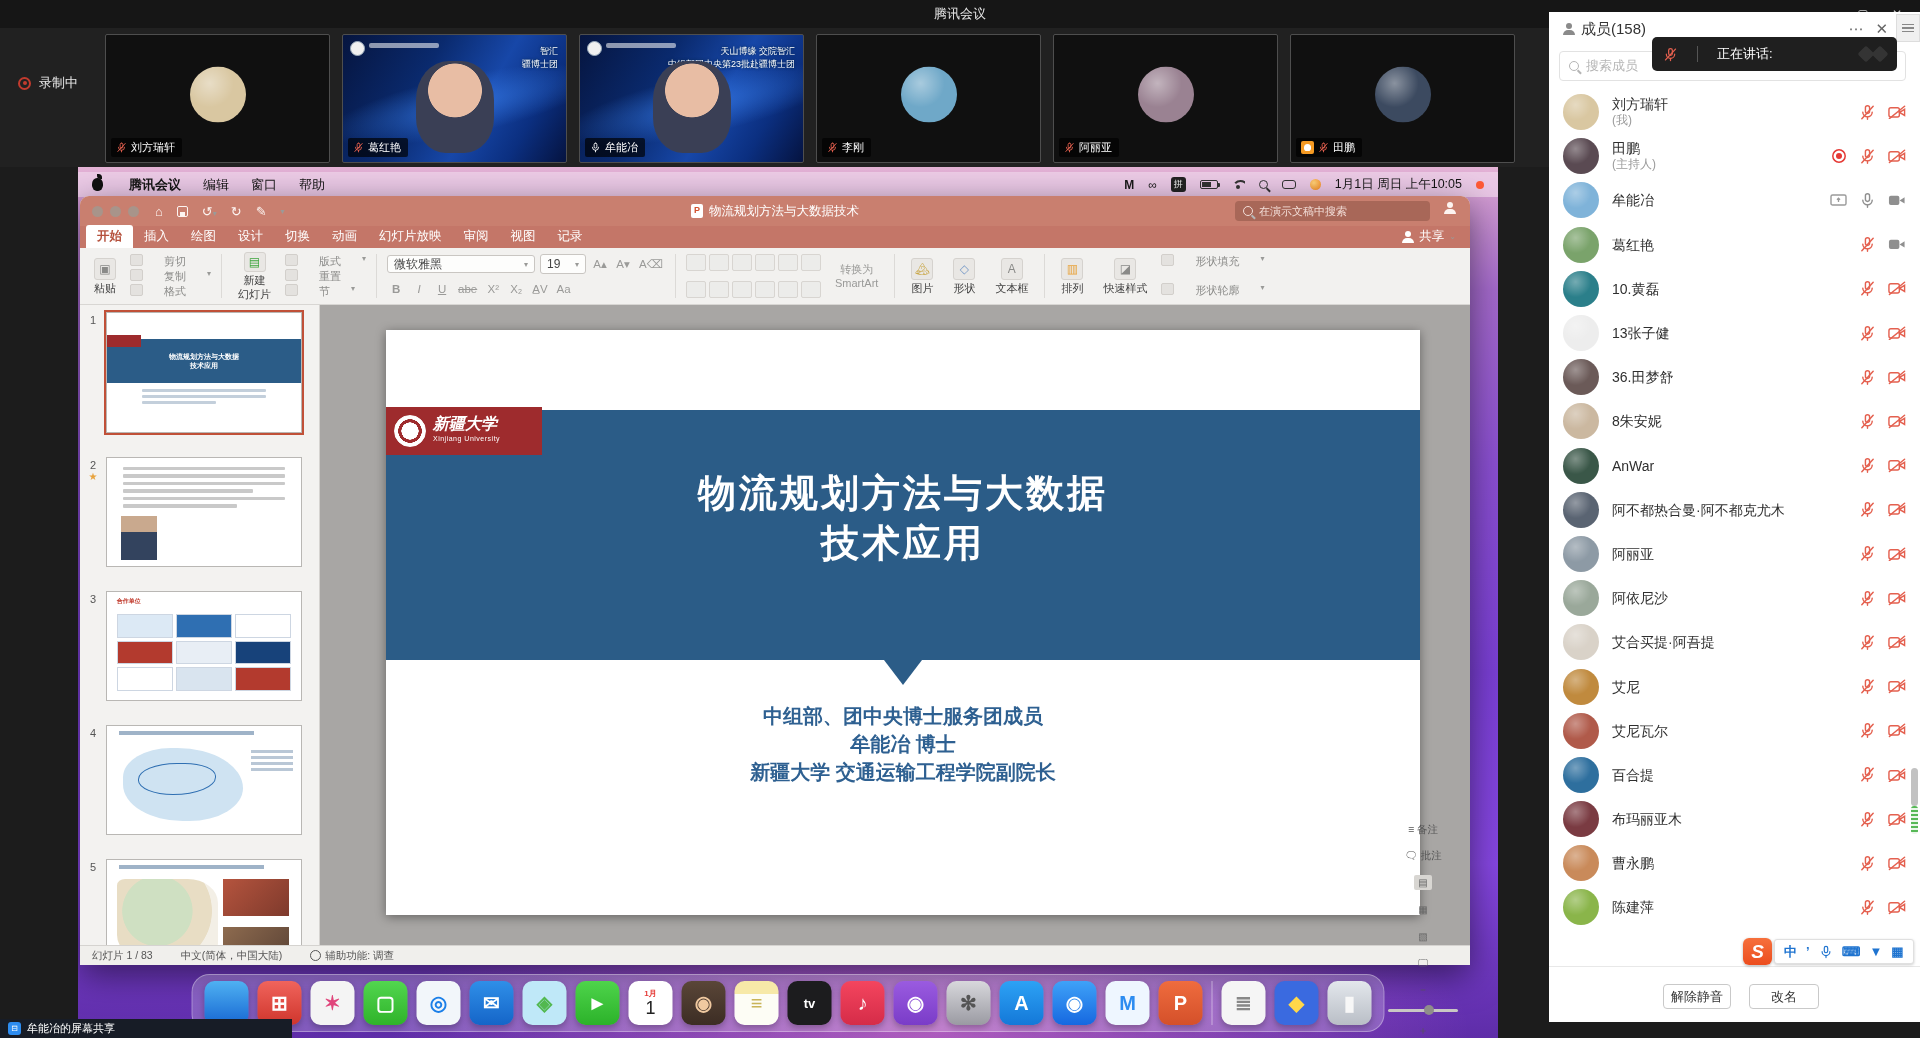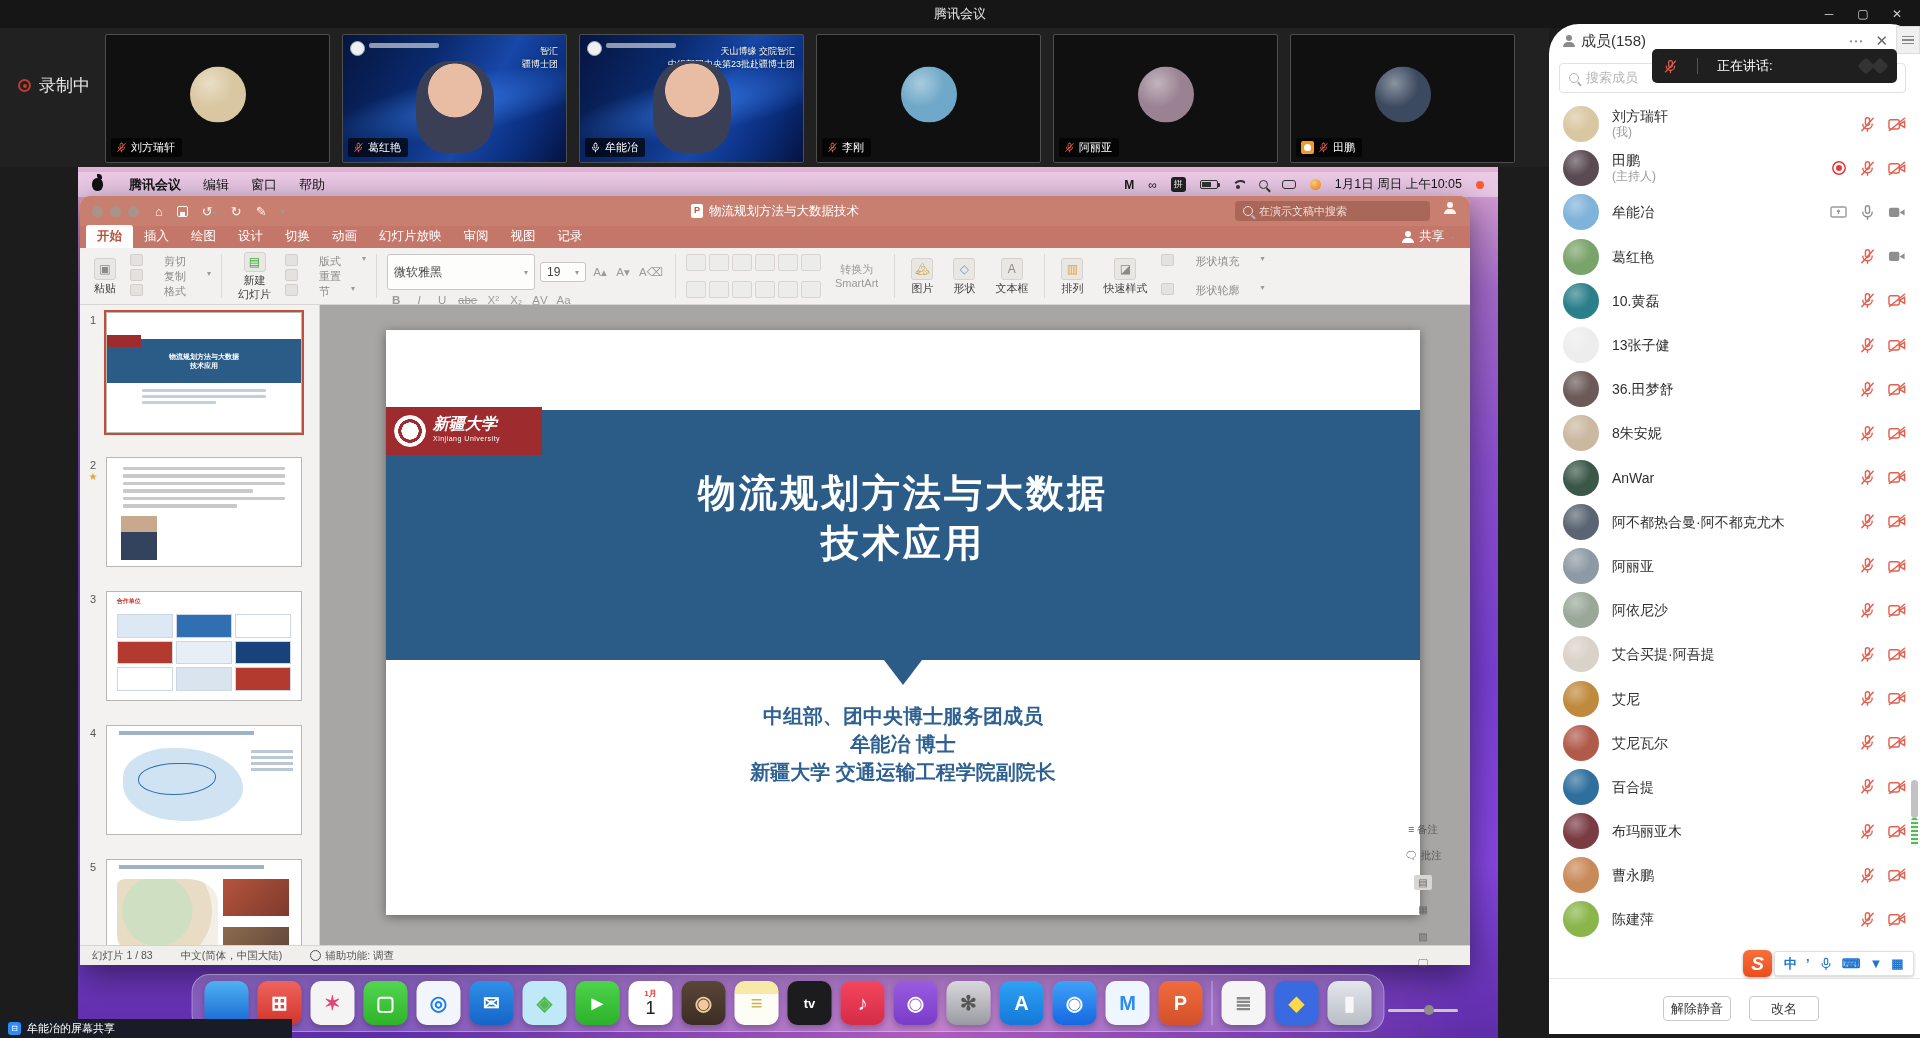--- a/index.html
+++ b/index.html
@@ -7,21 +7,21 @@
   .app{position:relative;width:1920px;height:1038px;background:#1c1c1c;overflow:hidden;}
 
   
   .titlebar{position:absolute;left:0;top:0;width:1920px;height:28px;background:#161616;display:flex;align-items:center;justify-content:center;}
   .titlebar .apptitle{color:#e8e8e8;font-size:13px;}
   .winctl{position:absolute;right:8px;top:0;height:28px;display:flex;align-items:center;gap:4px;}
   .winctl span{width:30px;height:24px;display:flex;align-items:center;justify-content:center;color:#cfcfcf;font-size:12px;cursor:default;}
 
   
   .strip{position:absolute;left:0;top:28px;width:1549px;height:139px;background:#212121;}
-  .rec{position:absolute;left:18px;top:46px;display:flex;align-items:center;gap:8px;color:#e8e8e8;font-size:17px;}
+  .rec{position:absolute;left:18px;top:46px;display:flex;align-items:center;gap:8px;color:#e8e8e8;font-size:13px;}
   .recdot{width:13px;height:13px;border-radius:50%;border:2px solid #c23b2e;position:relative;}
   .recdot::after{content:"";position:absolute;left:2.5px;top:2.5px;width:4px;height:4px;border-radius:50%;background:#c23b2e;}
   .tiles{position:absolute;left:105px;top:6px;display:flex;gap:12px;}
   .tile{position:relative;width:225px;height:129px;background:#101010;border:1px solid #4e4e4e;border-radius:2px;overflow:hidden;}
   .tile.video{background:linear-gradient(120deg,#06153f 0%,#0a2a6e 35%,#1747a8 60%,#0b2f80 80%,#051340 100%);}
   .tile.video::before{content:"";position:absolute;left:-20px;top:40px;width:280px;height:60px;background:radial-gradient(ellipse at 50% 50%,rgba(64,140,255,.55),transparent 70%);transform:rotate(-12deg);}
   .tile .head{position:absolute;left:50%;top:26px;transform:translateX(-50%);width:78px;height:92px;border-radius:42% 42% 38% 38%;background:radial-gradient(circle at 50% 32%,#e8bda4 0 36%,#3a3f55 37%);}
   .tile .seal{position:absolute;left:7px;top:6px;width:15px;height:15px;border-radius:50%;background:#f0f0f0;border:1px solid #9ab;}
   .tile .unitext{position:absolute;left:26px;top:8px;width:70px;height:5px;background:rgba(255,255,255,.55);border-radius:2px;}
   .tile .olines{position:absolute;right:8px;top:10px;text-align:right;color:#fff;font-size:9px;line-height:13px;text-shadow:0 0 3px #023;white-space:nowrap;}
@@ -76,21 +76,21 @@
   .sharebtn{position:absolute;right:14px;bottom:3px;color:#fff;font-size:12.5px;display:flex;align-items:center;gap:5px;}
   .ppt-toolbar{height:57px;background:#f2f1ef;border-bottom:1px solid #d8d6d3;display:flex;align-items:stretch;padding:4px 8px;gap:8px;color:#3f3f3f;}
   .vsep{width:1px;background:#dcdad7;margin:2px 2px;}
   .bigbtn{display:flex;flex-direction:column;align-items:center;justify-content:center;font-size:11px;gap:2px;padding:0 6px;line-height:12px;text-align:center;}
   .bigbtn .bicon{width:22px;height:22px;border-radius:3px;background:#e9e7e4;border:1px solid #d5d2ce;display:flex;align-items:center;justify-content:center;font-size:12px;color:#8a8a88;}
   .smallcol{display:flex;flex-direction:column;justify-content:space-between;padding:2px 0;}
   .smallrow{display:flex;gap:21px;font-size:11px;color:#8c8c8a;height:15px;}
   .smallrow .sicon{width:13px;height:12px;background:#e4e2df;border:1px solid #d2cfcb;border-radius:2px;}
   .fontcol{display:flex;flex-direction:column;justify-content:space-between;padding:2px 0;}
   .fontrow{display:flex;align-items:center;gap:5px;}
-  .fontname{width:148px;height:36px;border:1px solid #c9c6c2;background:#fdfdfc;border-radius:3px;font-size:12px;color:#444;display:flex;align-items:center;justify-content:space-between;padding:0 6px;}
+  .fontname{width:148px;height:18px;border:1px solid #c9c6c2;background:#fdfdfc;border-radius:3px;font-size:12px;color:#444;display:flex;align-items:center;justify-content:space-between;padding:0 6px;}
   .fontsize{width:46px;height:20px;border:1px solid #c9c6c2;background:#fdfdfc;border-radius:3px;font-size:12px;color:#444;display:flex;align-items:center;justify-content:space-between;padding:0 6px;}
   .fmtbtn{min-width:18px;height:19px;display:flex;align-items:center;justify-content:center;font-size:11.5px;color:#9a9a98;padding:0 2px;border-radius:2px;}
   .caret{font-size:8px;color:#9a9a98;}
   .gridbtn{width:20px;height:17px;background:#ececea;border:1px solid #d8d5d1;border-radius:2px;}
   .glyphcol{display:flex;flex-direction:column;justify-content:space-between;padding:2px 0;gap:3px;}
   .glyphrow{display:flex;gap:3px;}
 
   .ppt-body{position:absolute;left:0;top:109px;right:0;bottom:20px;display:flex;}
   .thumbs{width:240px;background:#f3f2f0;border-right:1px solid #d5d3d0;padding:7px 0 0 0;overflow:hidden;}
   .thumbitem{display:flex;margin-bottom:24px;}
@@ -151,21 +151,21 @@
   .ddiv{width:1px;height:44px;background:rgba(255,255,255,.45);}
   .dcal{flex-direction:column;background:#fff;gap:0;}
   .dcal .m{color:#e53935;font-size:8px;line-height:9px;font-weight:bold;}
   .dcal .d{color:#222;font-size:18px;line-height:20px;font-weight:normal;}
 
   
   .sharebanner{position:absolute;left:0;top:1019px;width:292px;height:19px;background:#171c26;display:flex;align-items:center;gap:6px;padding:0 8px;color:#fff;font-size:11px;}
   .sb-ic{width:13px;height:13px;border-radius:3px;background:#2d8cf0;display:flex;align-items:center;justify-content:center;color:#fff;font-size:8px;}
 
   
-  .members{position:absolute;left:1549px;top:24px;width:371px;height:1010px;background:#fff;border-radius:30px;}
+  .members{position:absolute;left:1549px;top:12px;width:371px;height:1010px;background:#fff;}
   .m-head{position:relative;height:34px;display:flex;align-items:center;padding:0 14px;}
   .m-title{font-size:15px;color:#333;display:flex;align-items:center;gap:6px;}
   .m-person{color:#8a8a8a;}
   .m-acts{position:absolute;right:32px;top:0;height:34px;display:flex;align-items:center;gap:12px;color:#666;font-size:15px;}
   .m-handle{position:absolute;right:0;top:2px;width:24px;height:28px;background:#f0f0f0;border:1px solid #ddd;display:flex;flex-direction:column;align-items:center;justify-content:center;gap:2px;}
   .m-handle i{width:12px;height:1.5px;background:#888;}
   .m-searchrow{position:relative;height:44px;}
   .m-search{position:absolute;left:10px;top:5px;right:14px;height:30px;border:1px solid #e2e2e2;border-radius:4px;background:#fff;display:flex;align-items:center;gap:7px;padding:0 9px;color:#b5b5b5;font-size:13px;}
   .m-loupe{width:10px;height:10px;border:1.6px solid #b5b5b5;border-radius:50%;position:relative;flex:none;}
   .m-loupe::after{content:"";position:absolute;right:-4px;bottom:-3px;width:5px;height:1.6px;background:#b5b5b5;transform:rotate(45deg);}

